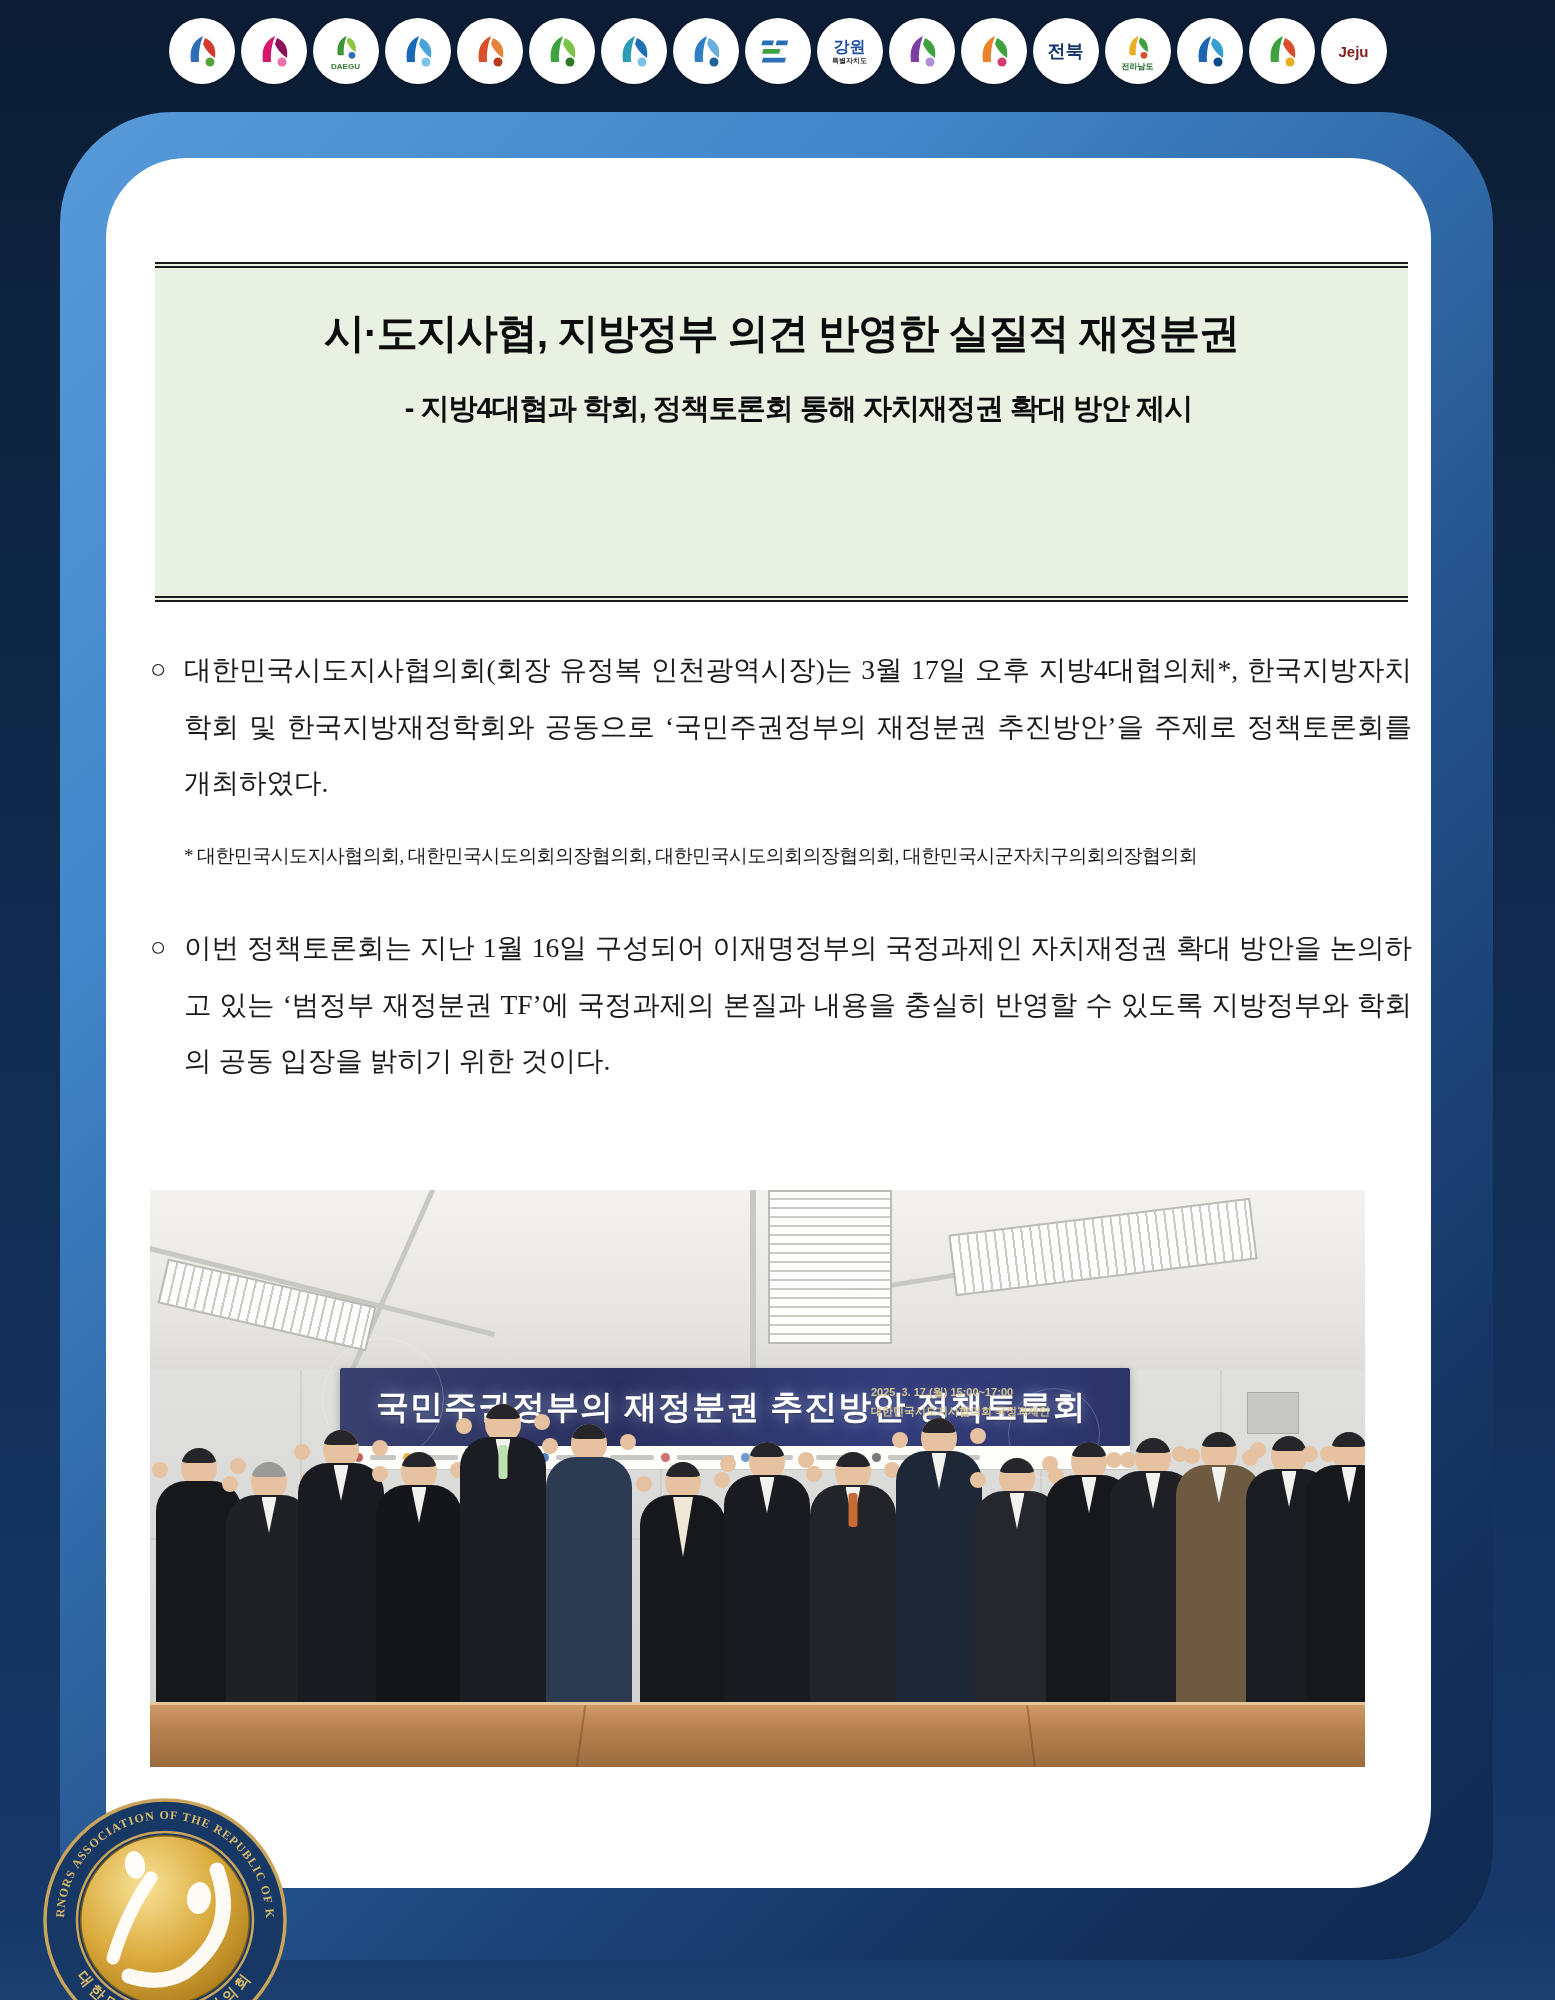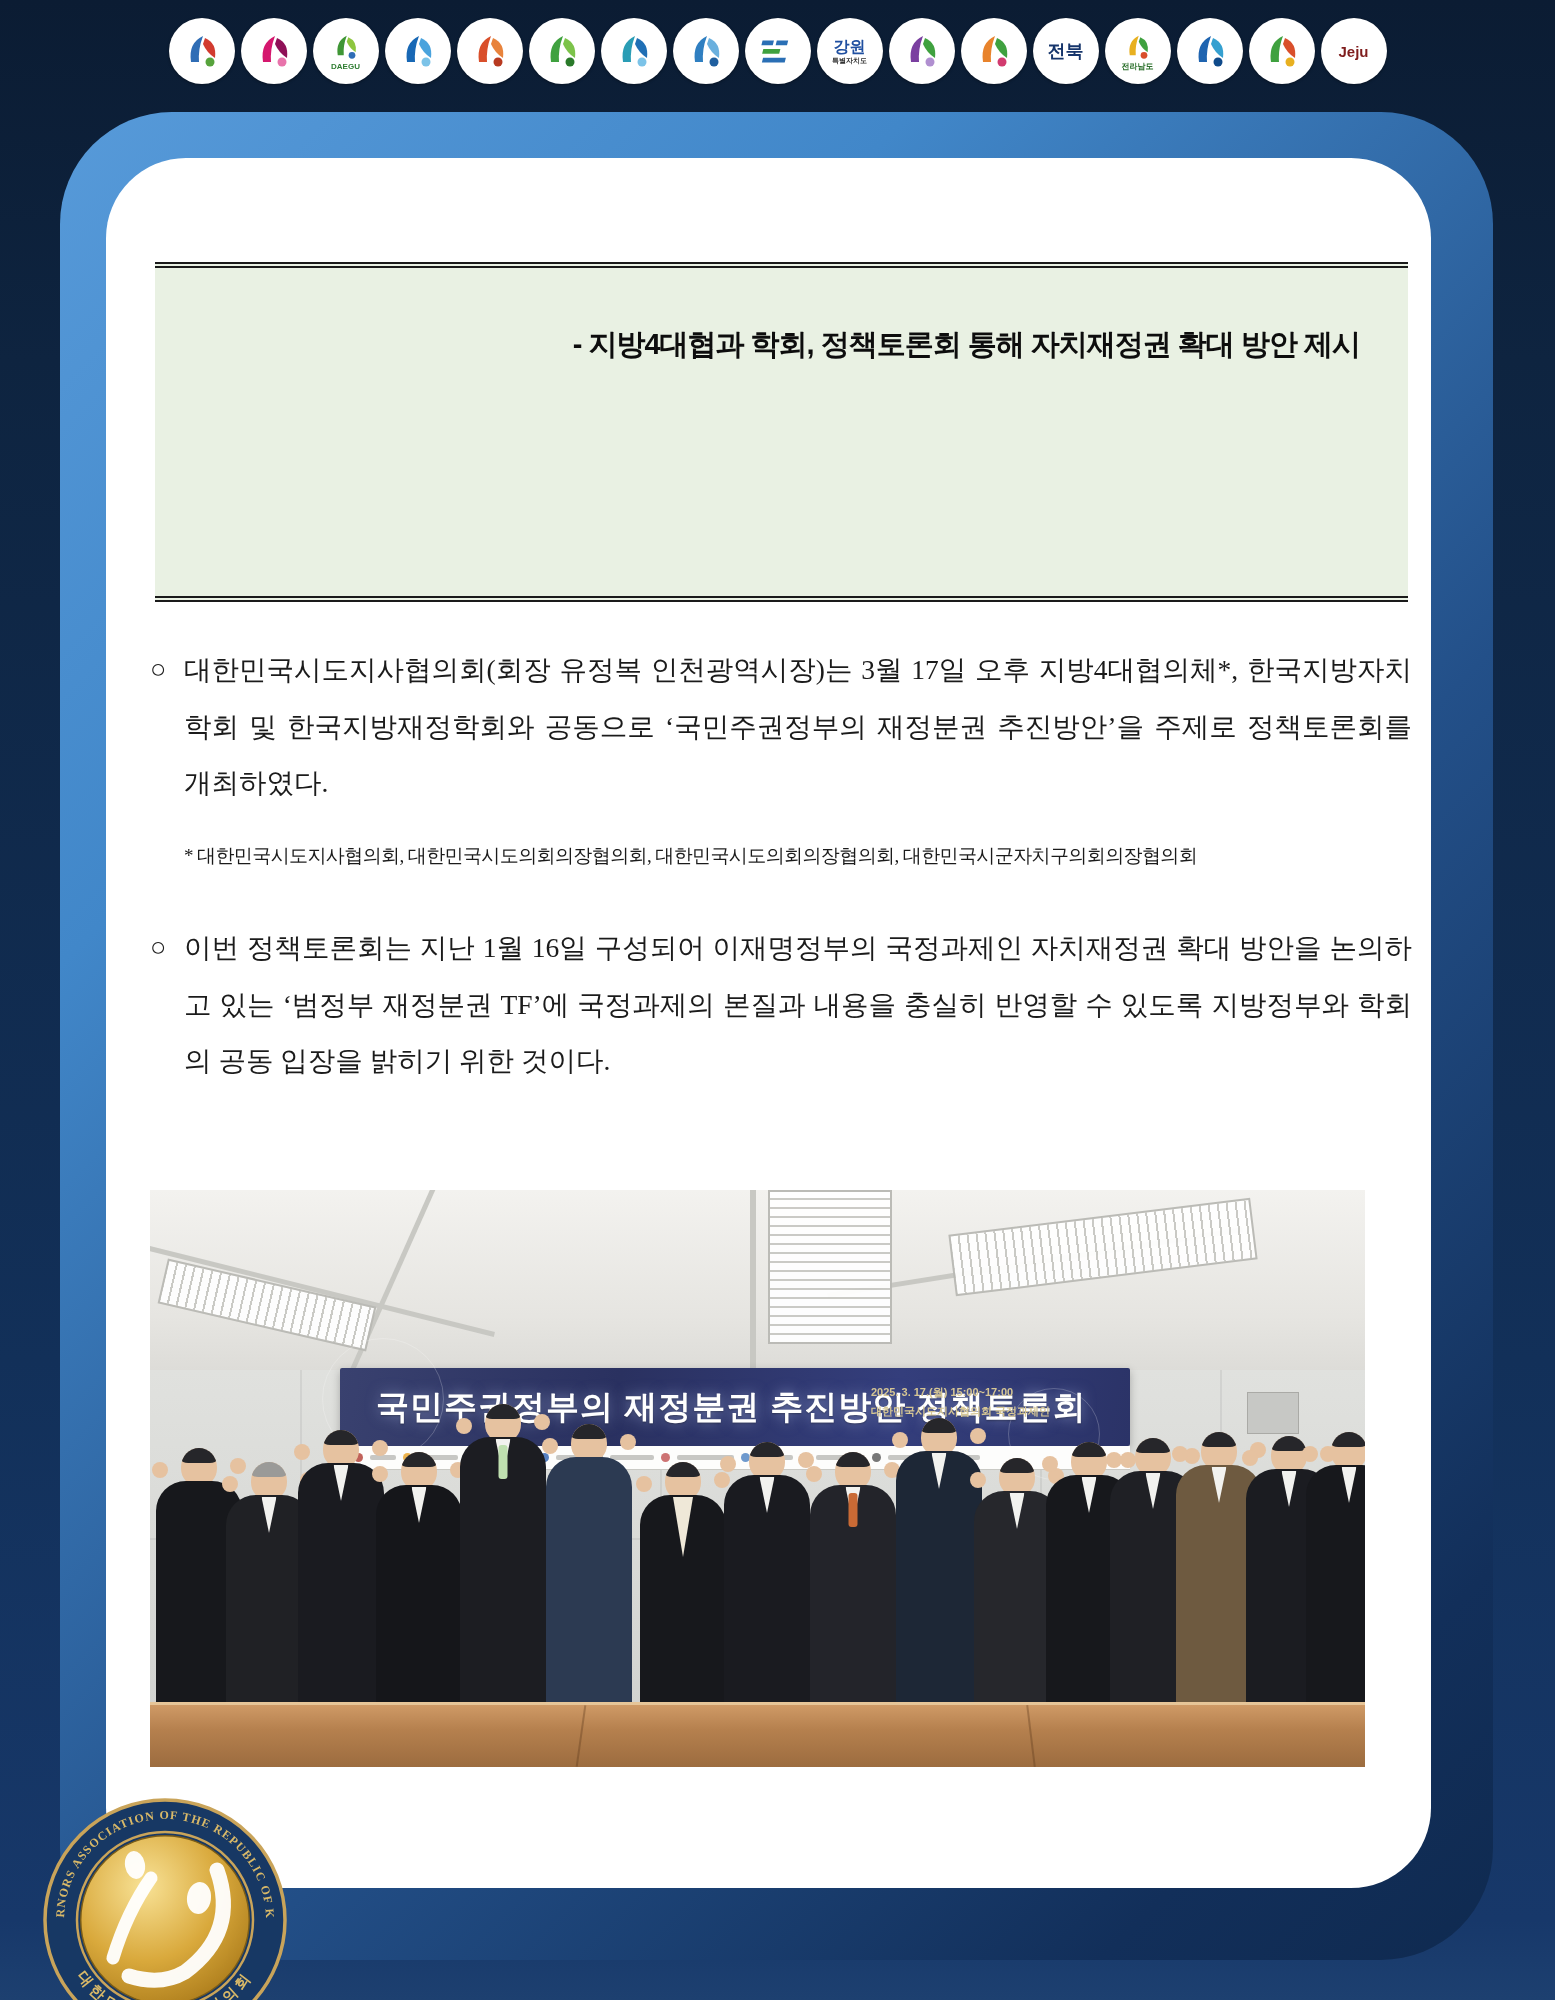--- a/index.html
+++ b/index.html
@@ -18,21 +18,21 @@
   
   .frame{position:absolute;left:60px;top:112px;width:1433px;height:1848px;border-radius:112px;
     background:linear-gradient(135deg,#579ad9 0%,#4187c9 26%,#235089 60%,#122f5a 88%,#0f2a50 100%);}
   .card{position:absolute;left:46px;top:46px;right:62px;bottom:72px;background:#ffffff;border-radius:80px;}
   
   .headerbox{position:absolute;left:155px;top:262px;width:1253px;height:340px;background:#e9f1e3;
     border-top:6px double #1a1a1a;border-bottom:6px double #1a1a1a;box-sizing:border-box;
     padding:34px 48px 0 48px;}
   .headerbox .title{font-size:41px;font-weight:800;color:#0d0d0d;text-align:center;line-height:1.56;letter-spacing:-1px;}
   .headerbox .subs{margin-top:14px;padding-left:6px;}
-  .headerbox .sub{font-size:29px;font-weight:800;color:#0d0d0d;line-height:1.95;letter-spacing:-1px;text-align:right;margin-left:28px;}
+  .headerbox .sub{font-size:29px;font-weight:800;color:#0d0d0d;line-height:1.95;letter-spacing:-1px;text-align:center;margin-left:28px;}
   
   .para{position:absolute;left:150px;width:1262px;display:flex;align-items:flex-start;}
   .para .bullet{font-family:"Liberation Serif",serif;font-size:27px;line-height:2.06;color:#222;width:34px;flex:0 0 34px;}
   .para .ptxt{font-family:"Liberation Serif",serif;font-size:27.5px;line-height:2.06;color:#1b1b1b;
     text-align:justify;word-break:break-all;flex:1;}
   .footnote{position:absolute;left:184px;top:843px;font-family:"Liberation Serif",serif;font-size:19px;
     color:#1b1b1b;white-space:nowrap;letter-spacing:-0.6px;}
   
   .photo{position:absolute;left:150px;top:1190px;width:1215px;height:577px;overflow:hidden;background:#d9dad7;}
   .ceiling{position:absolute;left:0;top:0;width:100%;height:180px;
@@ -190,20 +190,21 @@
       <span class="lbl" style="color:#7f1d1d;font-size:15px;">Jeju</span>
     </div>
   </div>
 
 <div class="frame">
   <div class="card"></div>
 </div>
 
 <div class="headerbox">
   <div class="title">
+    <div>시·도지사협, 지방정부 의견 반영한 실질적 재정분권</div>
   </div>
   <div class="subs">
     <div class="sub">- 지방4대협과 학회, 정책토론회 통해 자치재정권 확대 방안 제시</div>
   </div>
 </div>
 
 <div class="para" style="top:642px;">
   <span class="bullet">○</span>
   <div class="ptxt">대한민국시도지사협의회(회장 유정복 인천광역시장)는 3월 17일 오후 지방4대협의체*, 한국지방자치학회 및 한국지방재정학회와 공동으로 ‘국민주권정부의 재정분권 추진방안’을 주제로 정책토론회를 개최하였다.</div>
 </div>

